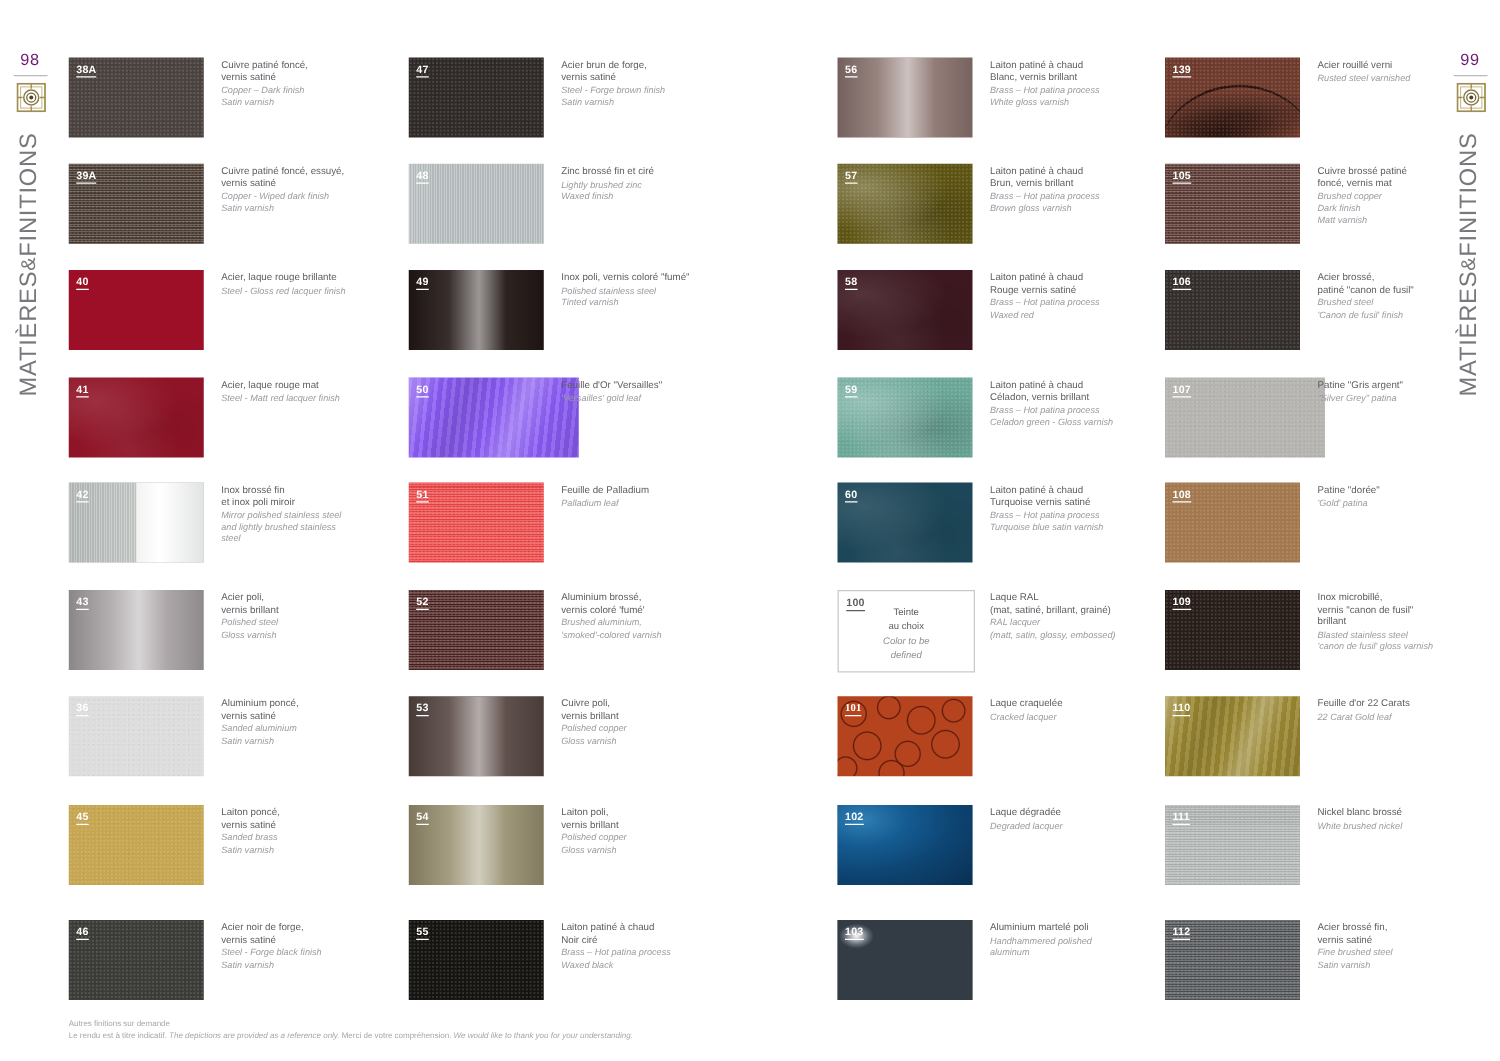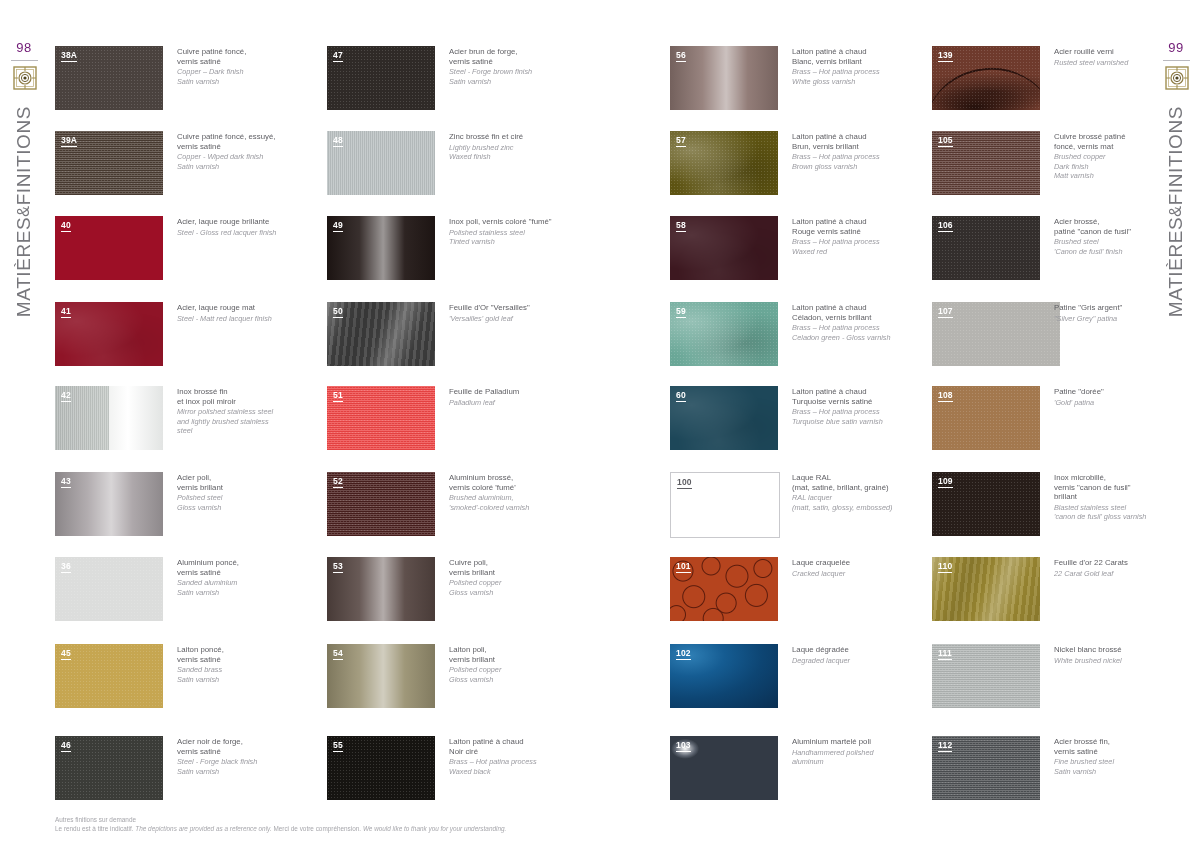--- a/index.html
+++ b/index.html
@@ -343,21 +343,21 @@
             <div class="tex-gradshine"></div>
             <div class="code" style="color: rgb(255, 255, 255); border-bottom-color: rgb(255, 255, 255);">49</div>
           </div>
           <div class="labels">
             <div class="fr">Inox poli, vernis coloré "fumé"</div>
             <div class="en">Polished stainless steel
 Tinted varnish</div>
           </div>
         </div>
         <div class="item" style="position: absolute; top: 256px; left: 0px;">
-          <div class="swatch" style="background: #404040;">
+          <div class="swatch" style="background: #8b5cf6; padding-left: 28px;">
             <div class="tex-leaf"></div>
             <div class="code" style="color: rgb(255, 255, 255); border-bottom-color: rgb(255, 255, 255);">50</div>
           </div>
           <div class="labels">
             <div class="fr">Feuille d'Or "Versailles"</div>
             <div class="en">'Versailles' gold leaf</div>
           </div>
         </div>
         <div class="item" style="position: absolute; top: 340px; left: 0px;">
           <div class="swatch" style="background: #ef4444;">
@@ -478,33 +478,39 @@
           </div>
           <div class="labels">
             <div class="fr">Laiton patiné à chaud
 Turquoise vernis satiné</div>
             <div class="en">Brass – Hot patina process
 Turquoise blue satin varnish</div>
           </div>
         </div>
         <div class="item" style="position: absolute; top: 426px; left: 0px;">
           <div class="swatch blank">
+            <div class="blankmsg">
+              <div class="fr" style="white-space: pre-line;">Teinte
+au choix</div>
+              <span class="en" style="white-space: pre-line;">Color to be
+defined</span>
+            </div>
             <div class="code" style="color: rgb(93, 93, 98); border-bottom-color: rgb(93, 93, 98);">100</div>
           </div>
           <div class="labels">
             <div class="fr">Laque RAL
 (mat, satiné, brillant, grainé)</div>
             <div class="en">RAL lacquer
 (matt, satin, glossy, embossed)</div>
           </div>
         </div>
         <div class="item" style="position: absolute; top: 511px; left: 0px;">
           <div class="swatch" style="background: rgb(181, 68, 30);">
             <div class="tex-crack"></div>
-            <div class="code" style="color: rgb(255, 255, 255); border-bottom-color: rgb(255, 255, 255);">101</div>
+            <div class="code" style="color: rgb(255, 255, 255); border-bottom-color: rgb(255, 255, 255); font-family: Liberation Serif, serif;">101</div>
           </div>
           <div class="labels">
             <div class="fr">Laque craquelée</div>
             <div class="en">Cracked lacquer</div>
           </div>
         </div>
         <div class="item" style="position: absolute; top: 598px; left: 0px;">
           <div class="swatch" style="background: rgb(15, 74, 121);">
             <div style="position: absolute; inset: 0px; background: radial-gradient(at 18% 18%, rgb(47, 127, 181) 0%, rgb(21, 92, 146) 28%, rgb(13, 69, 115) 58%, rgb(10, 47, 82) 100%);"></div>
             <div class="code" style="color: rgb(255, 255, 255); border-bottom-color: rgb(255, 255, 255);">102</div>

